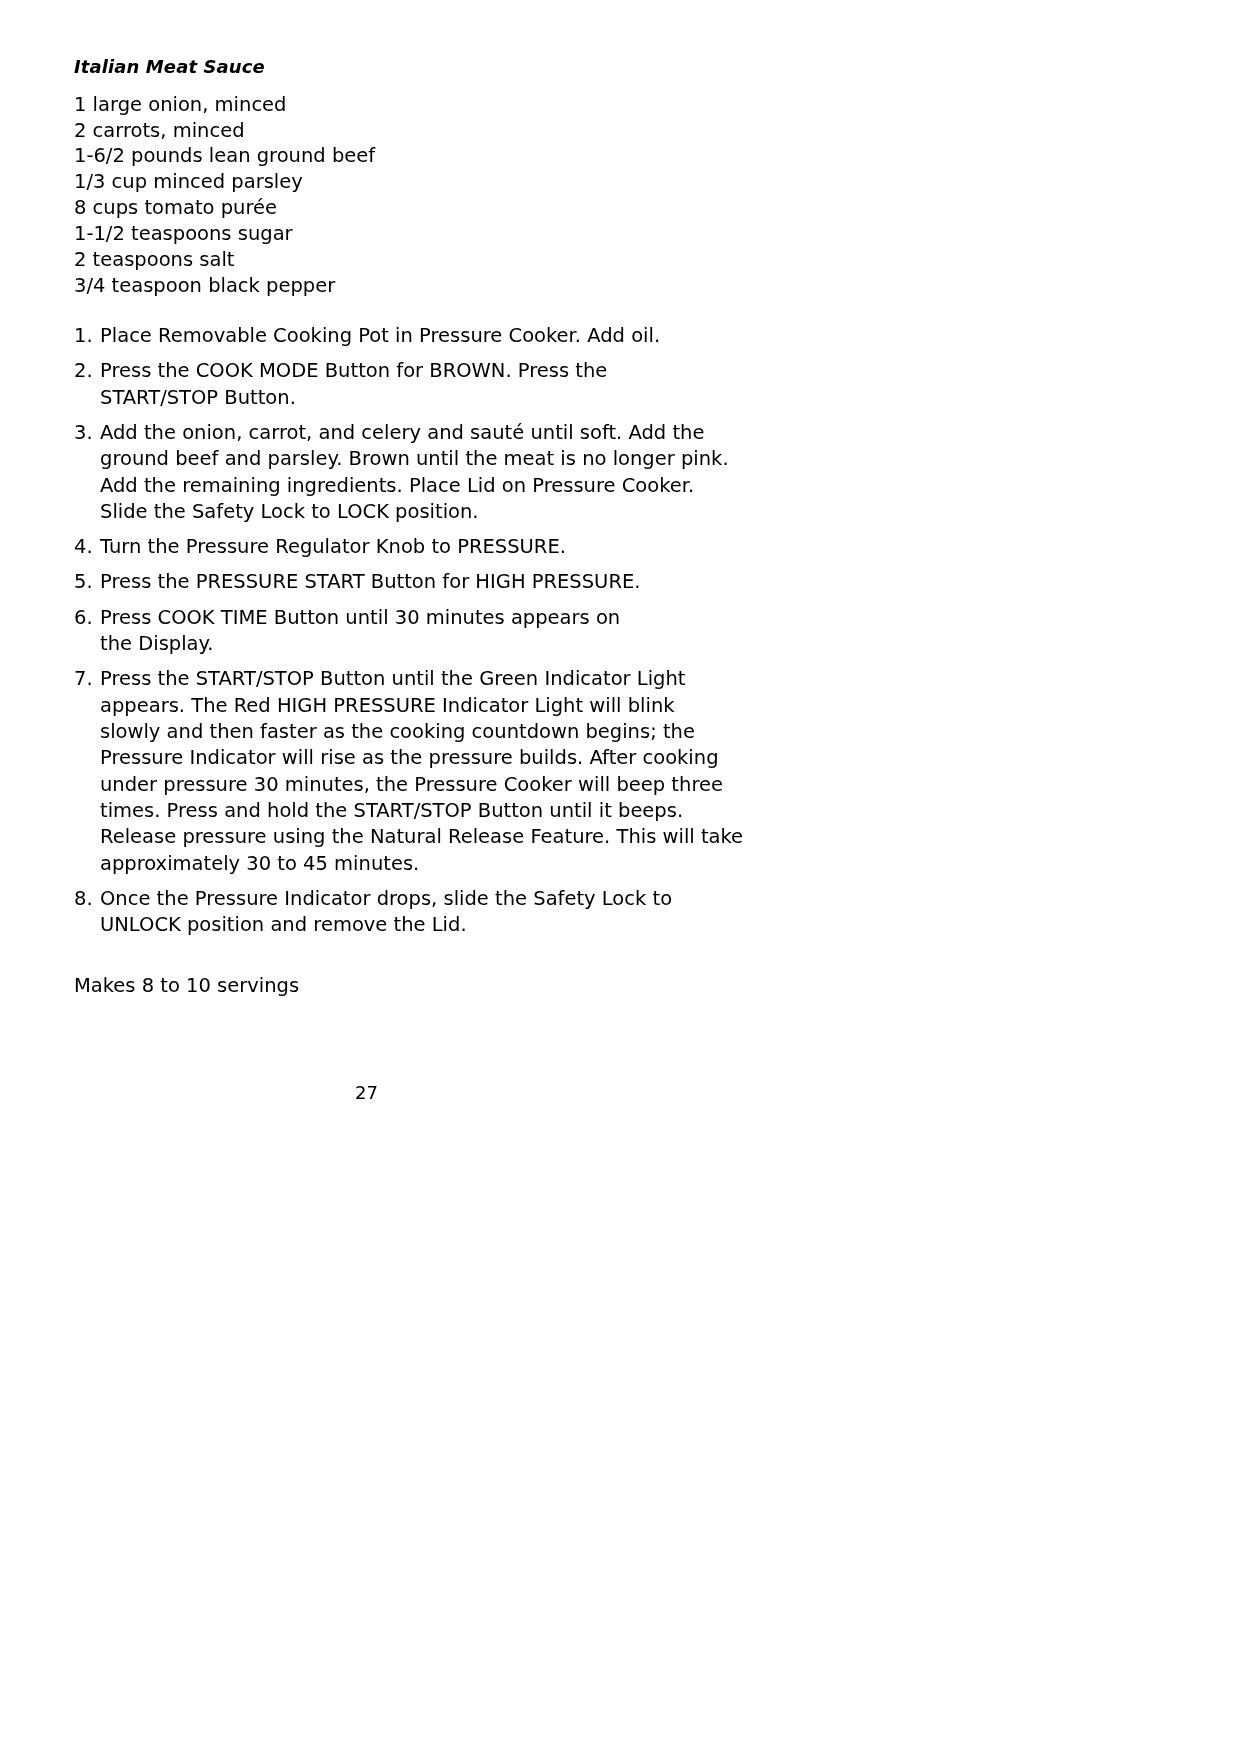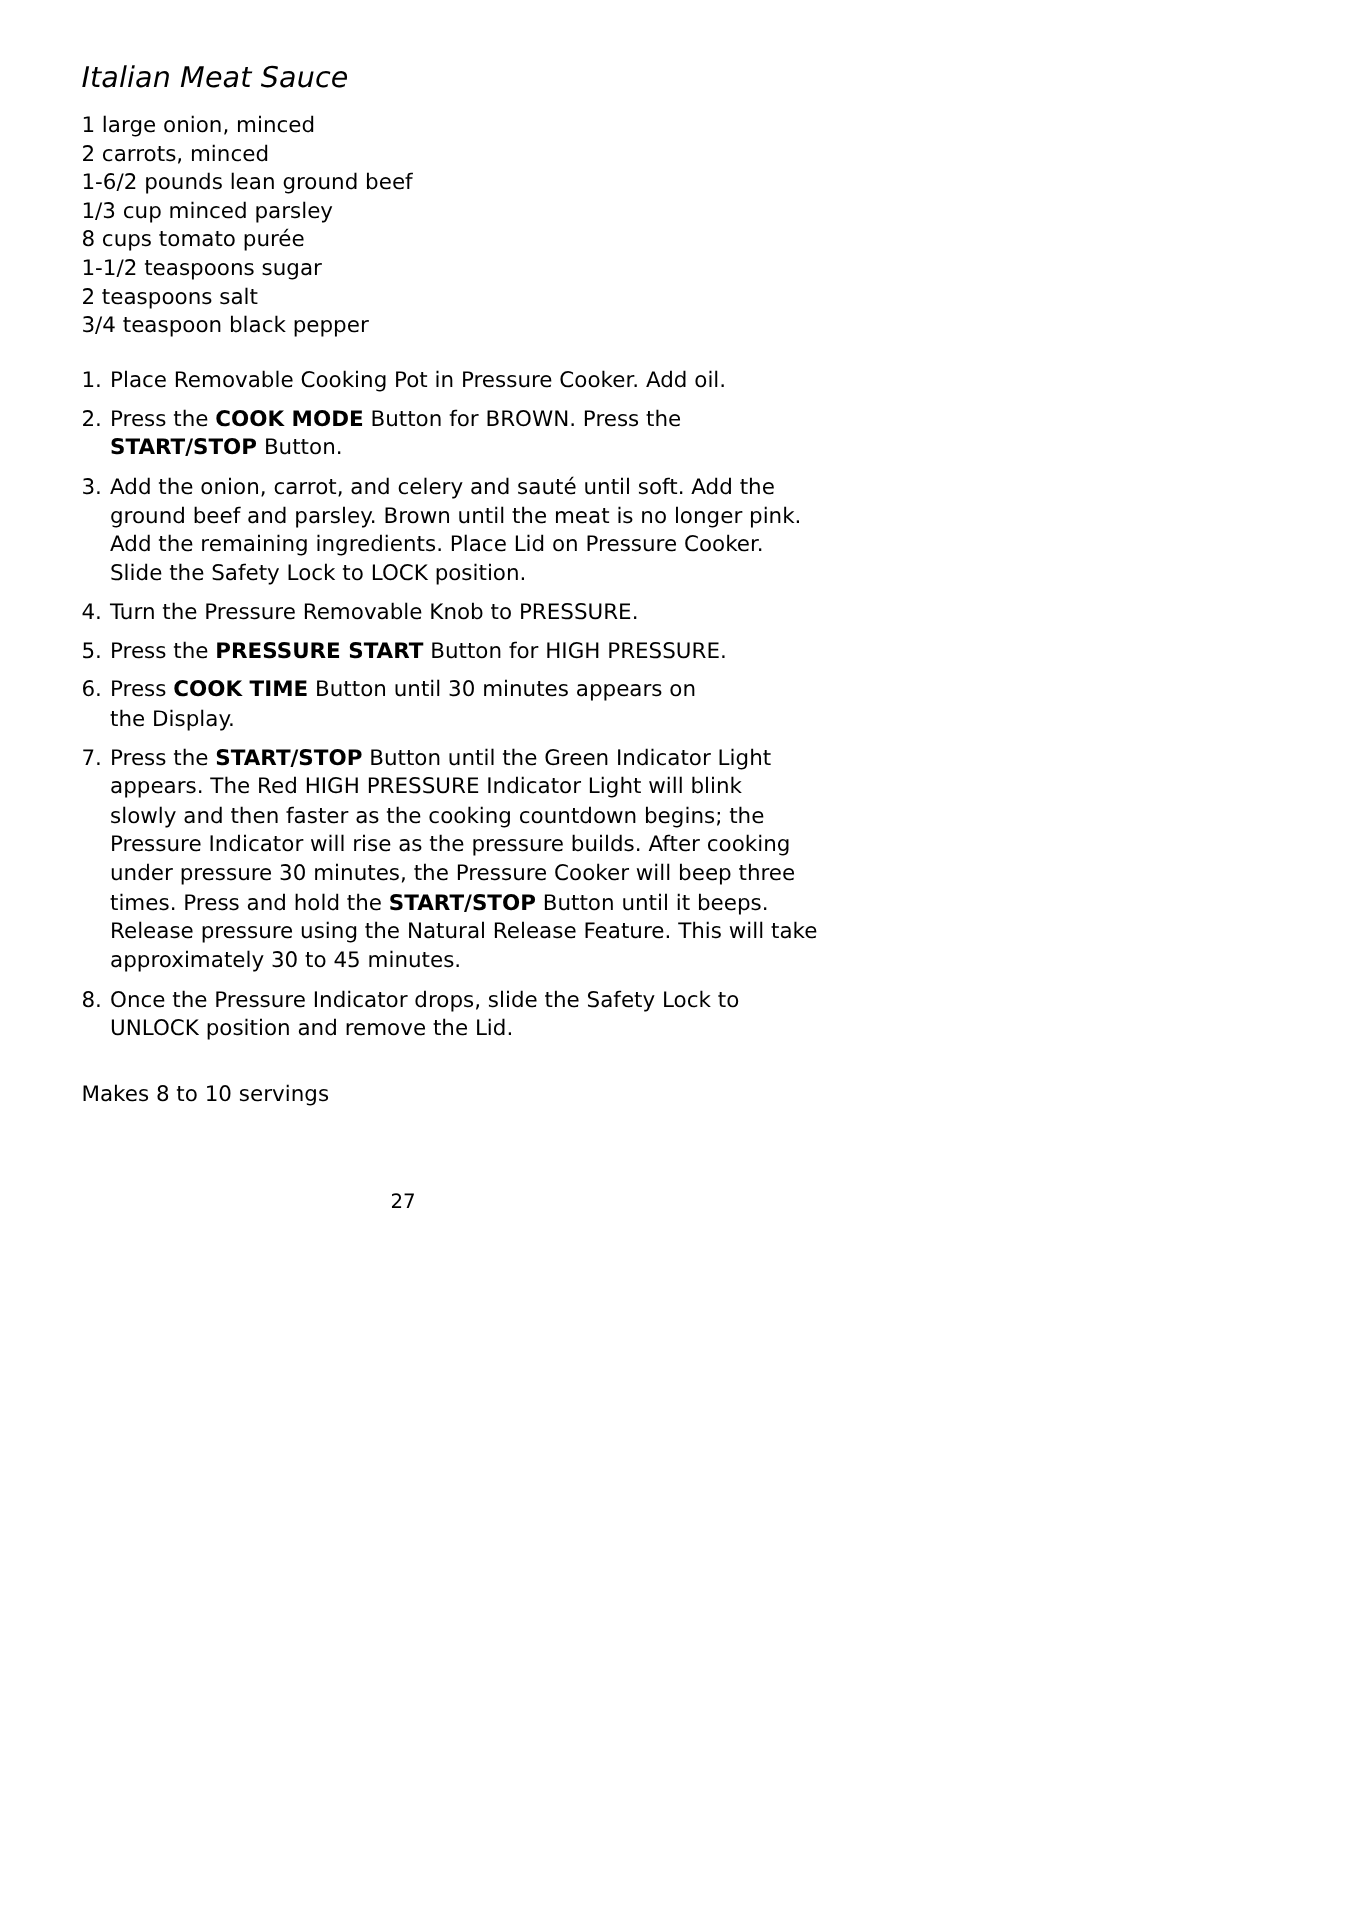--- a/index.html
+++ b/index.html
@@ -22,22 +22,22 @@
     width: 1241px;
     height: 1754px;
   }
   .content {
     position: absolute;
     left: 74px;
     top: 56px;
     width: 700px;
   }
   .recipe-title {
-    font-size: 26px;
-    font-weight: normal;
+    font-size: 18px;
+    font-weight: bold;
     font-style: italic;
     letter-spacing: 0.1px;
     margin: 0 0 14px 0;
     line-height: 1.2;
   }
   .ingredients {
     list-style: none;
     margin: 0;
     padding: 0;
     font-size: 19.5px;
@@ -64,21 +64,21 @@
     position: absolute;
     left: 0;
     top: 0;
     width: 22px;
     text-align: left;
   }
   .steps li .body {
     display: block;
   }
   .steps b {
-    font-weight: bold;
+    font-weight: normal;
   }
   .servings {
     margin-top: 34px;
     font-size: 19.5px;
     line-height: 1.35;
   }
   .page-number {
     position: absolute;
     left: 355px;
     top: 1082px;
@@ -114,21 +114,21 @@
       <li>
         <span class="num">2.</span>
         <span class="body">Press the <b>COOK MODE</b> Button for BROWN. Press the<br><b>START/STOP</b> Button.</span>
       </li>
       <li>
         <span class="num">3.</span>
         <span class="body">Add the onion, carrot, and celery and sauté until soft. Add the<br>ground beef and parsley. Brown until the meat is no longer pink.<br>Add the remaining ingredients. Place Lid on Pressure Cooker.<br>Slide the Safety Lock to LOCK position.</span>
       </li>
       <li>
         <span class="num">4.</span>
-        <span class="body">Turn the Pressure Removable Knob to PRESSURE.</span>
+        <span class="body">Turn the Pressure Regulator Knob to PRESSURE.</span>
       </li>
       <li>
         <span class="num">5.</span>
         <span class="body">Press the <b>PRESSURE START</b> Button for HIGH PRESSURE.</span>
       </li>
       <li>
         <span class="num">6.</span>
         <span class="body">Press <b>COOK TIME</b> Button until 30 minutes appears on<br>the Display.</span>
       </li>
       <li>

